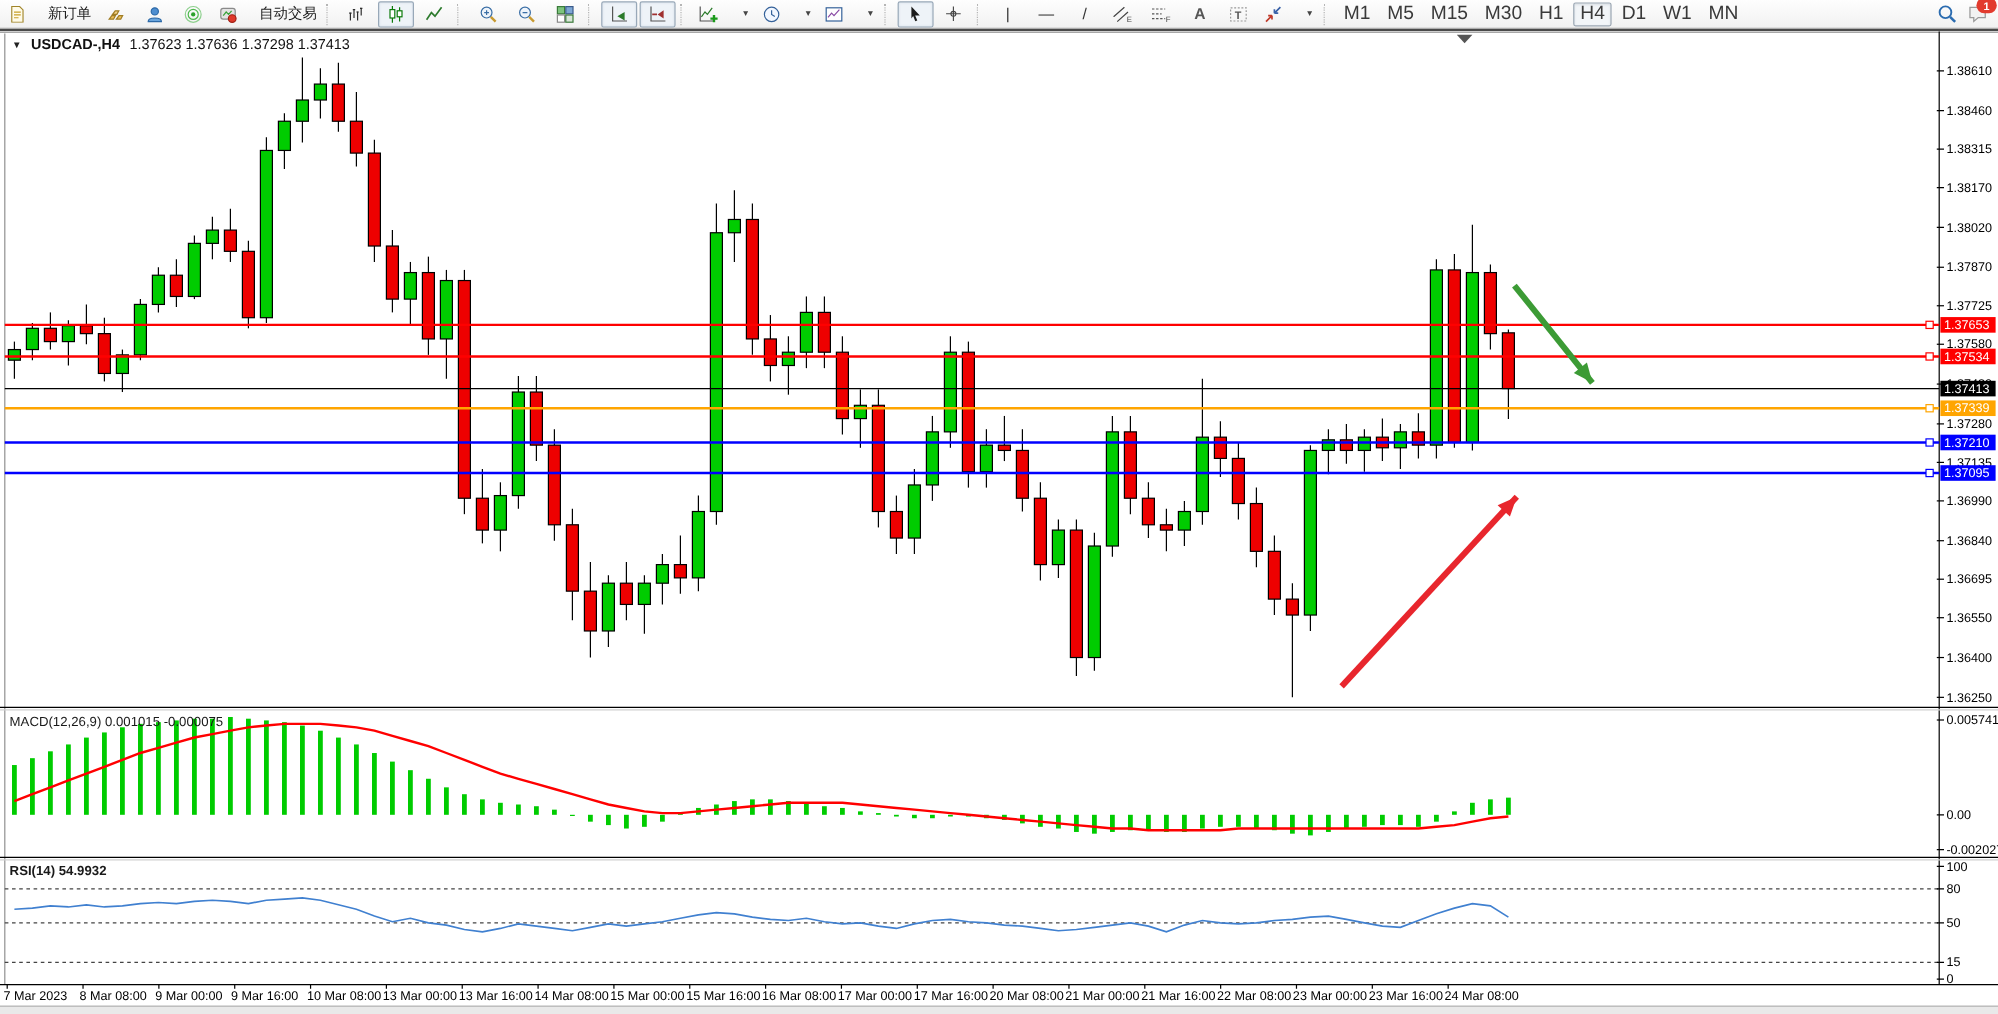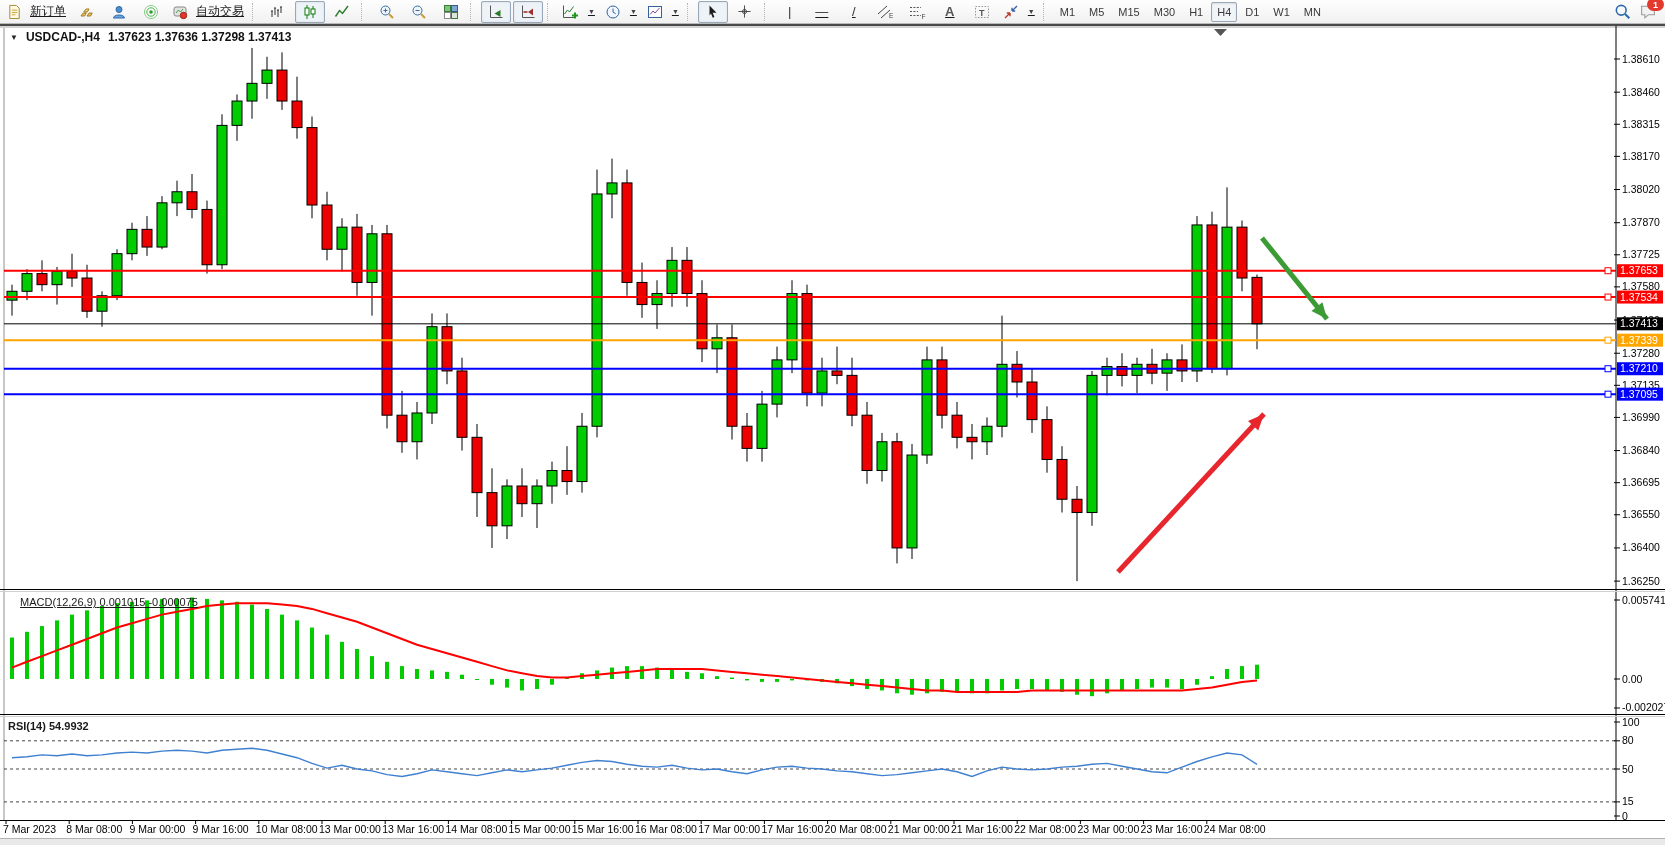--- a/index.html
+++ b/index.html
@@ -2,26 +2,26 @@
 <html><head>
 <meta charset="utf-8">
 <style>
   html,body{margin:0;padding:0;background:#fff;}
   .app{position:relative;width:1665px;height:845px;overflow:hidden;background:#fff;
        font-family:"Liberation Sans",sans-serif;-webkit-font-smoothing:antialiased;}
   
   .toolbar{position:absolute;left:0;top:0;width:100%;height:24px;display:flex;align-items:center;
            background:linear-gradient(#fefefe,#f1f1f1);border-bottom:1px solid #b9b9b9;padding-left:2px;box-sizing:border-box;z-index:5;}
   .mdi-edge{position:absolute;left:0;top:24px;width:100%;height:2px;background:#4a4a4a;z-index:5;}
-  .tb-btn{height:20px;min-width:22px;display:inline-flex;align-items:center;justify-content:center;gap:8px;
-          padding:0 3px;margin:0 1px;border:1px solid transparent;border-radius:2px;font-size:12px;color:#1a1a1a;cursor:default;text-decoration:underline;}
+  .tb-btn{height:20px;min-width:22px;display:inline-flex;align-items:center;justify-content:center;gap:18px;
+          padding:0 3px;margin:0 1px;border:1px solid transparent;border-radius:2px;font-size:12px;color:#1a1a1a;cursor:default;}
   .tb-btn.active{border:1px solid #98a8b8;background:#eef3f8;box-shadow:inset 0 0 2px #cdd8e3;}
   .tb-btn .glyph{font-size:13px;color:#333;}
   .tb-sep{width:6px;height:18px;margin:0 3px;border-left:1px dotted #b5b5b5;}
-  .tf-btn{height:18px;padding:0 5px;margin:0 1px;border:1px solid transparent;font-size:11px;color:#3a3a3a;
+  .tf-btn{height:18px;padding:0 5px;margin:0 1px;border:1px solid transparent;font-size:16px;color:#3a3a3a;
           display:inline-flex;align-items:center;border-radius:2px;}
   .tf-btn.active{border:1px solid #9aa6b2;background:#f2f5f8;box-shadow:inset 0 1px 2px #d7dde3;text-align:center;}
   .tb-right{margin-left:auto;display:flex;align-items:center;padding-right:8px;gap:8px;}
   .badge{position:absolute;top:-5px;right:-7px;min-width:13px;height:13px;border-radius:7px;background:#e23b2e;
          color:#fff;font-size:9px;font-weight:bold;display:flex;align-items:center;justify-content:center;padding:0 2px;}
   .caret{font-size:7px;color:#444;margin-left:1px;}
   .icon{display:inline-flex;align-items:center;justify-content:center;}
   
   .chart-window{position:absolute;left:0;top:26px;width:1665px;height:812px;background:#fff;}
   #chart-canvas{position:absolute;left:0;top:0;}
@@ -277,23 +277,23 @@
         <span class="badge">1</span>
       </span>
     </div>
   </div>
   <div class="mdi-edge"></div>
 
   <div class="chart-window">
     <div class="chart-title">
       <span class="tri">▼</span>
       <span>USDCAD-,H4</span>
-      <span style="font-weight:bold;">1.37623 1.37636 1.37298 1.37413</span>
-    </div>
-    <div class="ind-label" style="left:20px;top:570px;text-decoration:underline;">
+      <span style="font-weight:normal;">1.37623 1.37636 1.37298 1.37413</span>
+    </div>
+    <div class="ind-label" style="left:8px;top:570px;">
       <span>MACD(12,26,9)</span>
       <span>0.001015 -0.000075</span>
     </div>
     <div class="ind-label" style="left:8px;top:694px;font-weight:bold;">
       <span>RSI(14)</span>
       <span>54.9932</span>
     </div>
     <svg id="chart-canvas" width="1665" height="812">
         <rect x="4" y="2" width="1612" height="792" fill="#FFFFFF"></rect>
         <line x1="0" y1="1" x2="1665" y2="1" stroke="#a8a8a8"></line>

